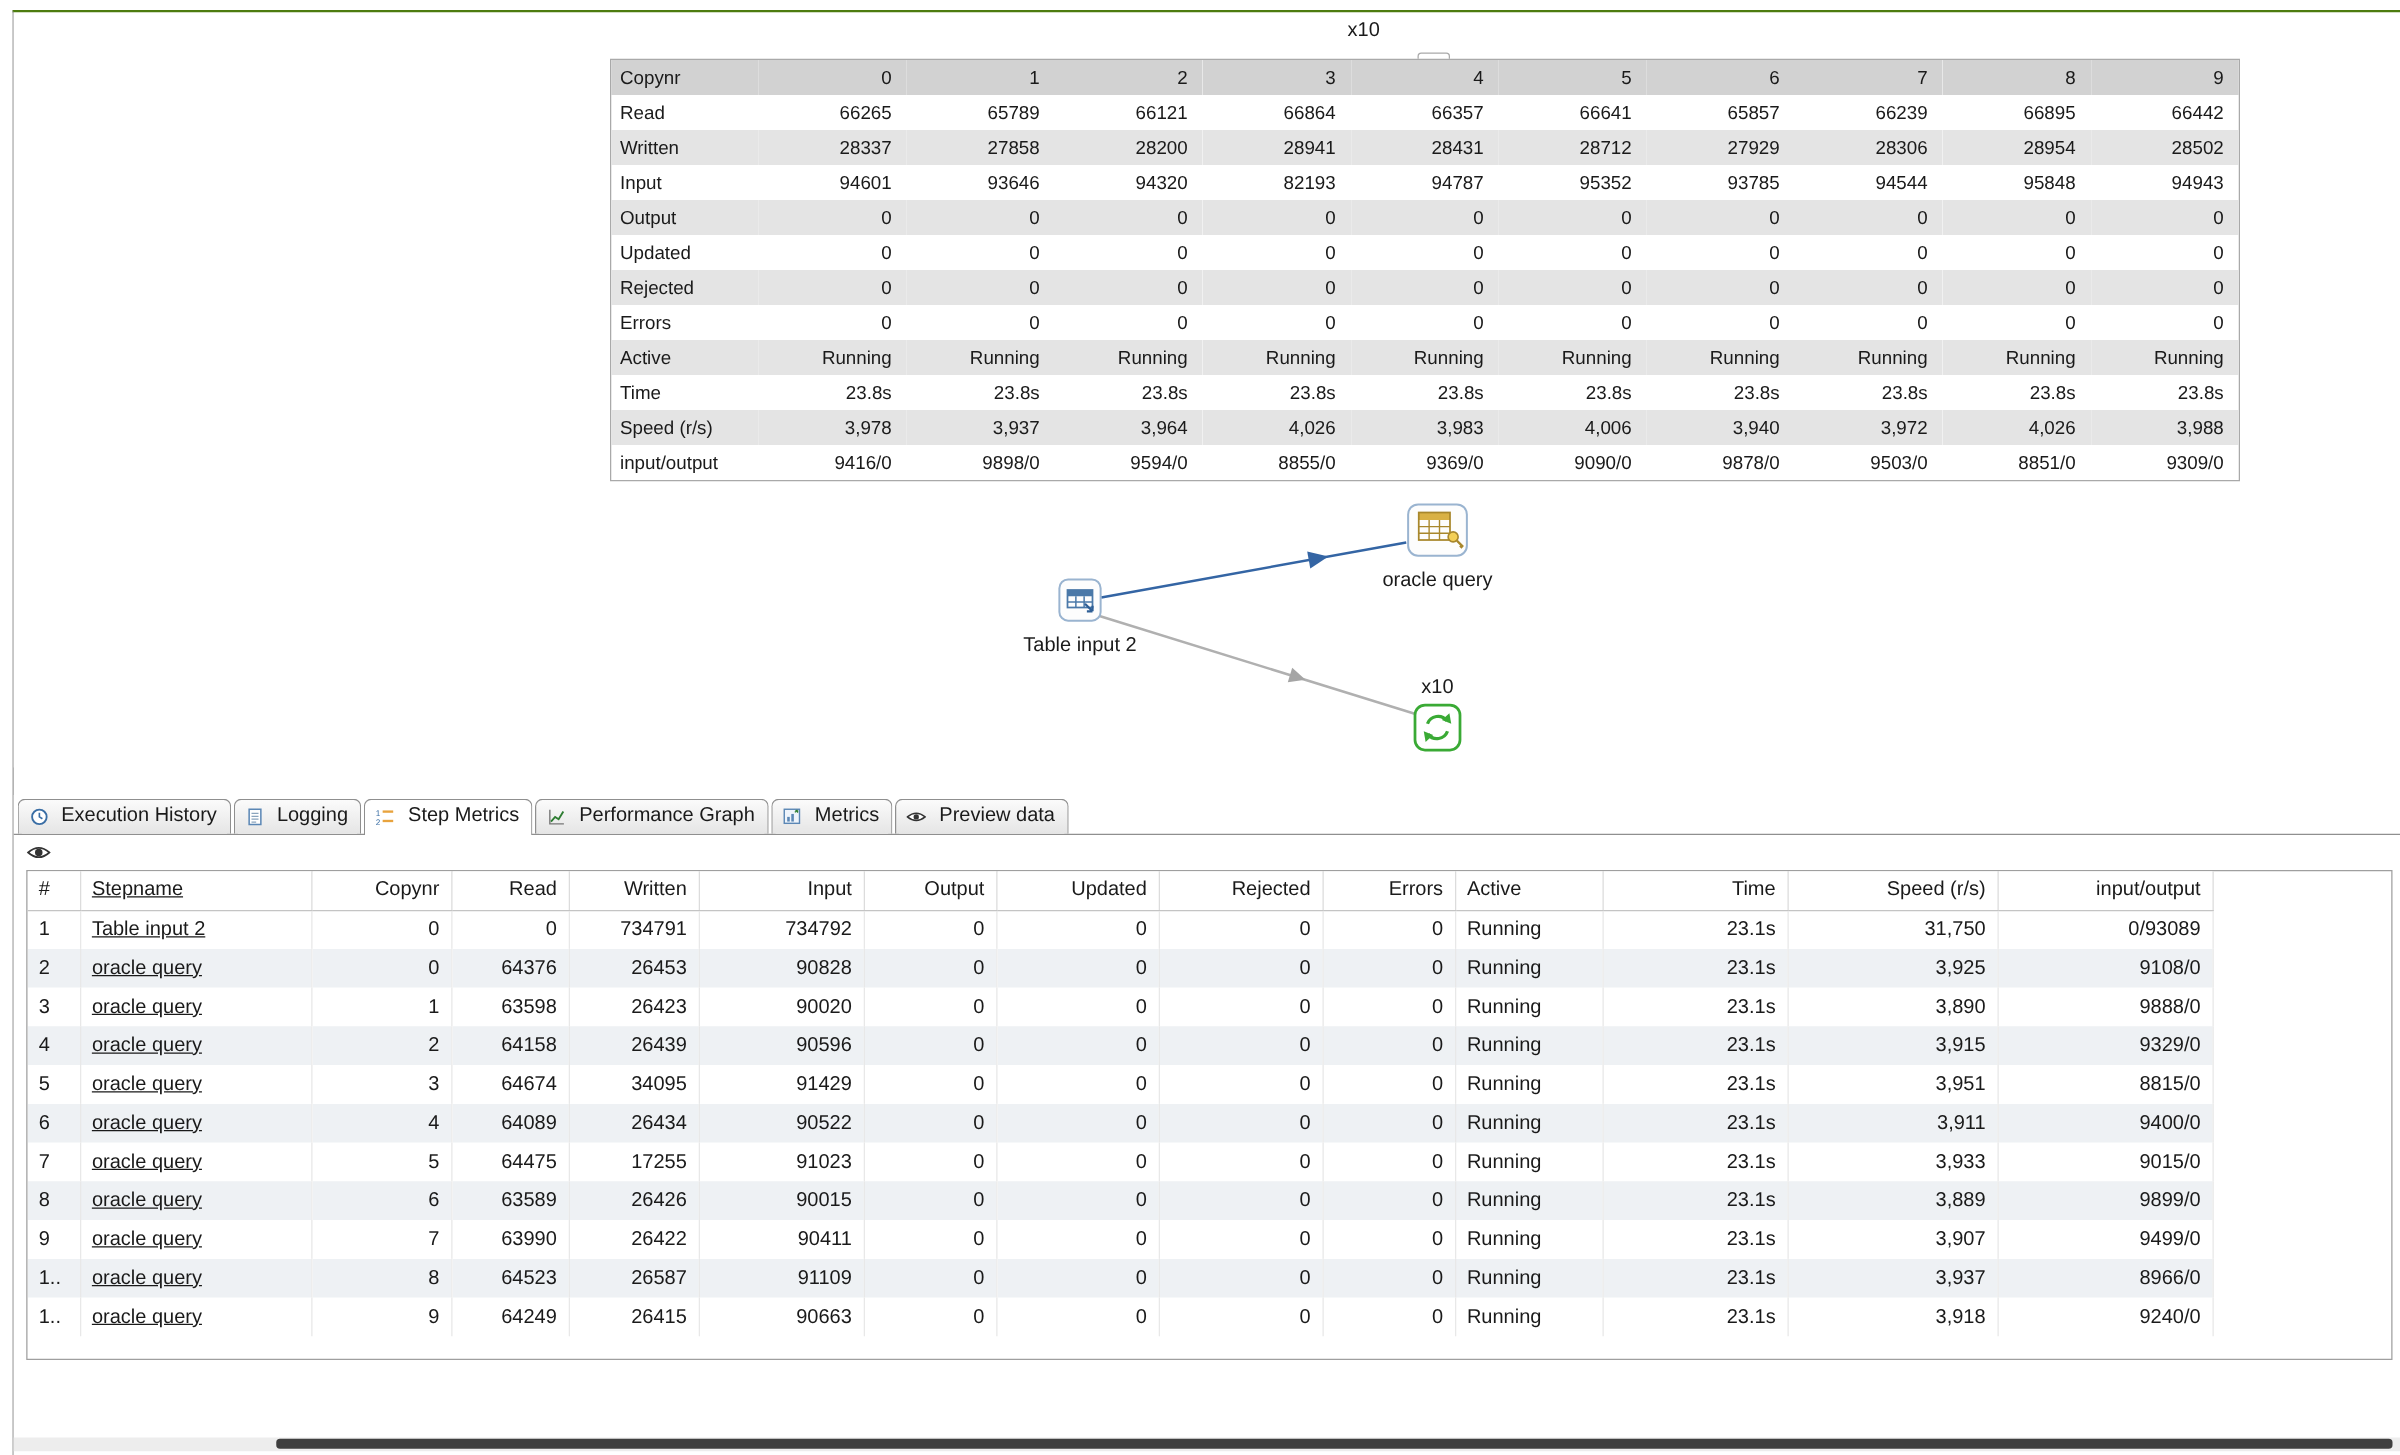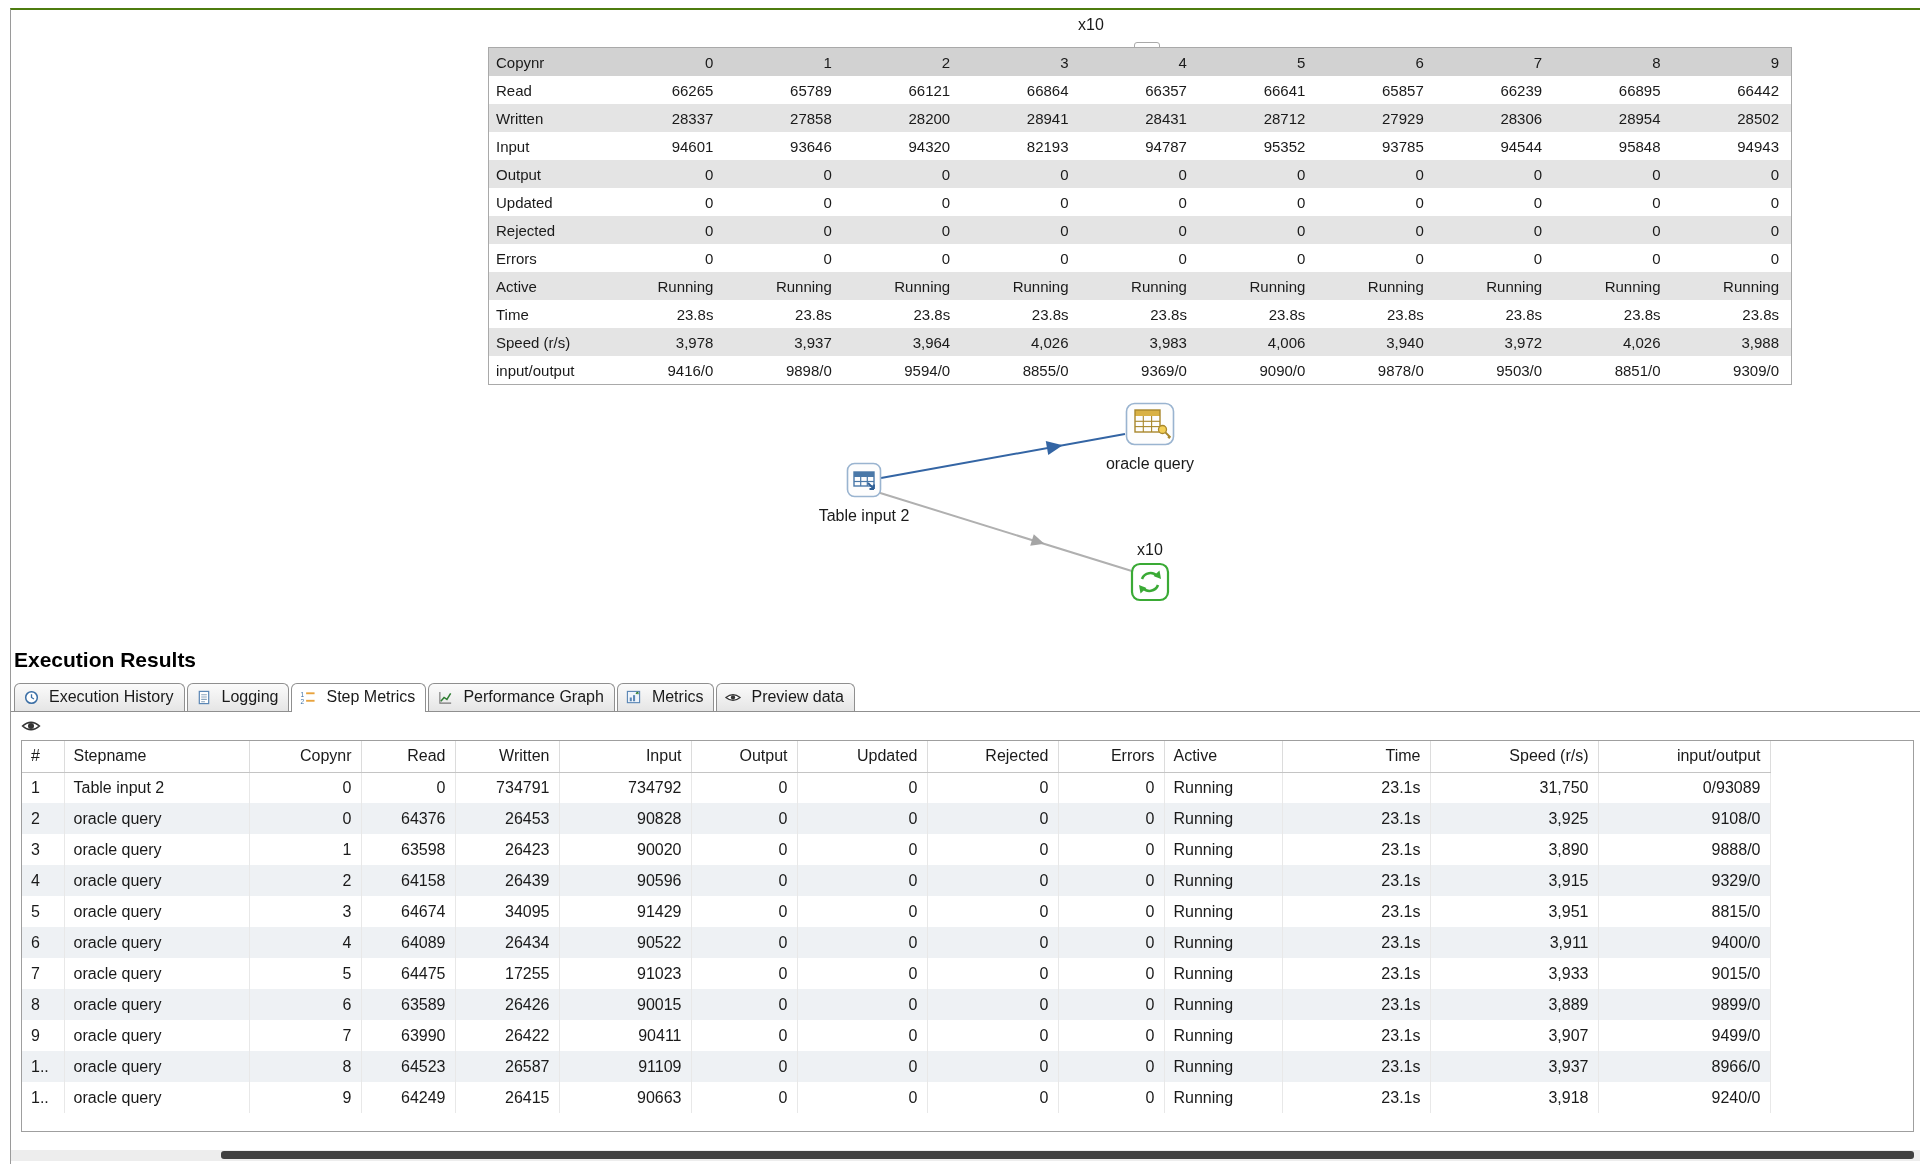--- a/index.html
+++ b/index.html
@@ -42,21 +42,21 @@
   .tab-icon { display:inline-flex; width:16px; height:16px; align-items:center; justify-content:center; }
   .eye-row { height:28px; display:flex; align-items:center; padding-left:10px; }
   .results-table-wrap {
     margin:0 6px 0 10px; border:1px solid #9f9f9f; height:392px; background:#fff; overflow:hidden;
   }
   table.rt { border-collapse:collapse; table-layout:fixed; font-size:16px; width:1748px; }
   table.rt th, table.rt td { height:31px; padding:0 9px; white-space:nowrap; overflow:hidden; text-align:right; }
   table.rt th { font-weight:normal; border-bottom:1px solid #c4c4c4; border-right:1px solid #dcdcdc; background:#fff; }
   table.rt td { border-right:1px solid #e8e8e8; }
   table.rt .c0 { width:42px; text-align:left; }
-  table.rt .c1 { width:185px; text-align:left; }
+  table.rt .c1 { width:185px; text-align:left;text-decoration:underline; }
   table.rt .c2 { width:112px; } table.rt .c3 { width:94px; } table.rt .c4 { width:104px; }
   table.rt .c5 { width:132px; } table.rt .c6 { width:106px; } table.rt .c7 { width:130px; }
   table.rt .c8 { width:131px; } table.rt .c9 { width:106px; }
   table.rt .c10 { width:118px; text-align:left; }
   table.rt .c11 { width:148px; } table.rt .c12 { width:168px; } table.rt .c13 { width:172px; }
   table.rt tr.stripe { background:#eef1f4; }
   .bottom-scrollbar {
     position:absolute; left:0; right:0; bottom:3px; height:11px; background:#ededed;
   }
   .bottom-scrollbar .thumb {
@@ -284,21 +284,20 @@
           <polygon points="29.5,8.5 31,17 23.5,14" fill="#3aaa35"></polygon>
           <path d="M28 23 a9 9 0 0 1 -15.5 2.5" fill="none" stroke="#3aaa35" stroke-width="2.6"></path>
           <polygon points="10.5,31.5 9,23 16.5,26" fill="#3aaa35"></polygon>
         </svg>
       </span>
     </div>
 
   </div>
 
   <div class="results">
-    <div class="results-title">Execution Results</div>
 
     <div class="tabs" id="tabs">
         <div class="tab">
           <span class="tab-icon">
             <svg width="15" height="15" viewBox="0 0 16 16">
               <circle cx="8" cy="8" r="6.2" fill="#fff" stroke="#3a6ea5" stroke-width="1.6"></circle>
               <path d="M8 4.5 V8 L10.6 9.6" stroke="#3a6ea5" stroke-width="1.4" fill="none"></path>
             </svg>
           </span>
           <span>Execution History</span>

